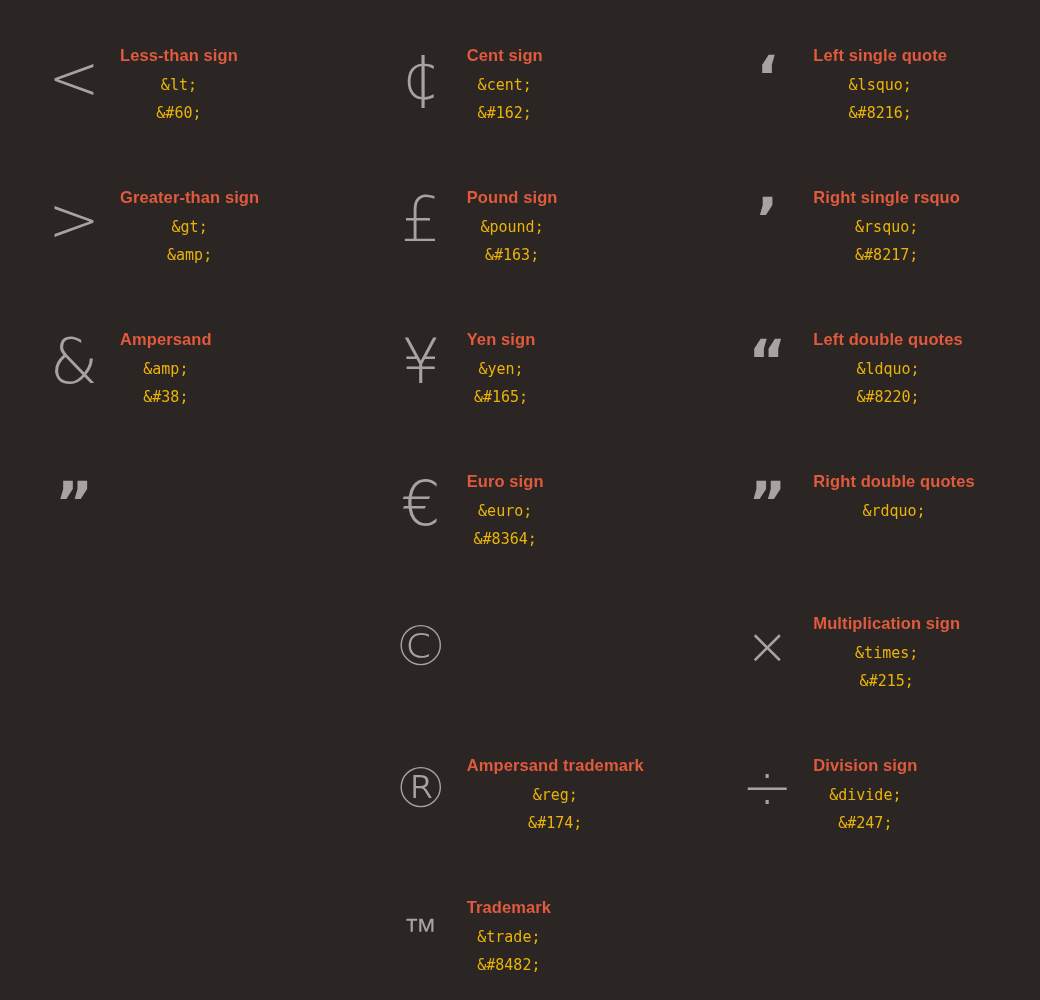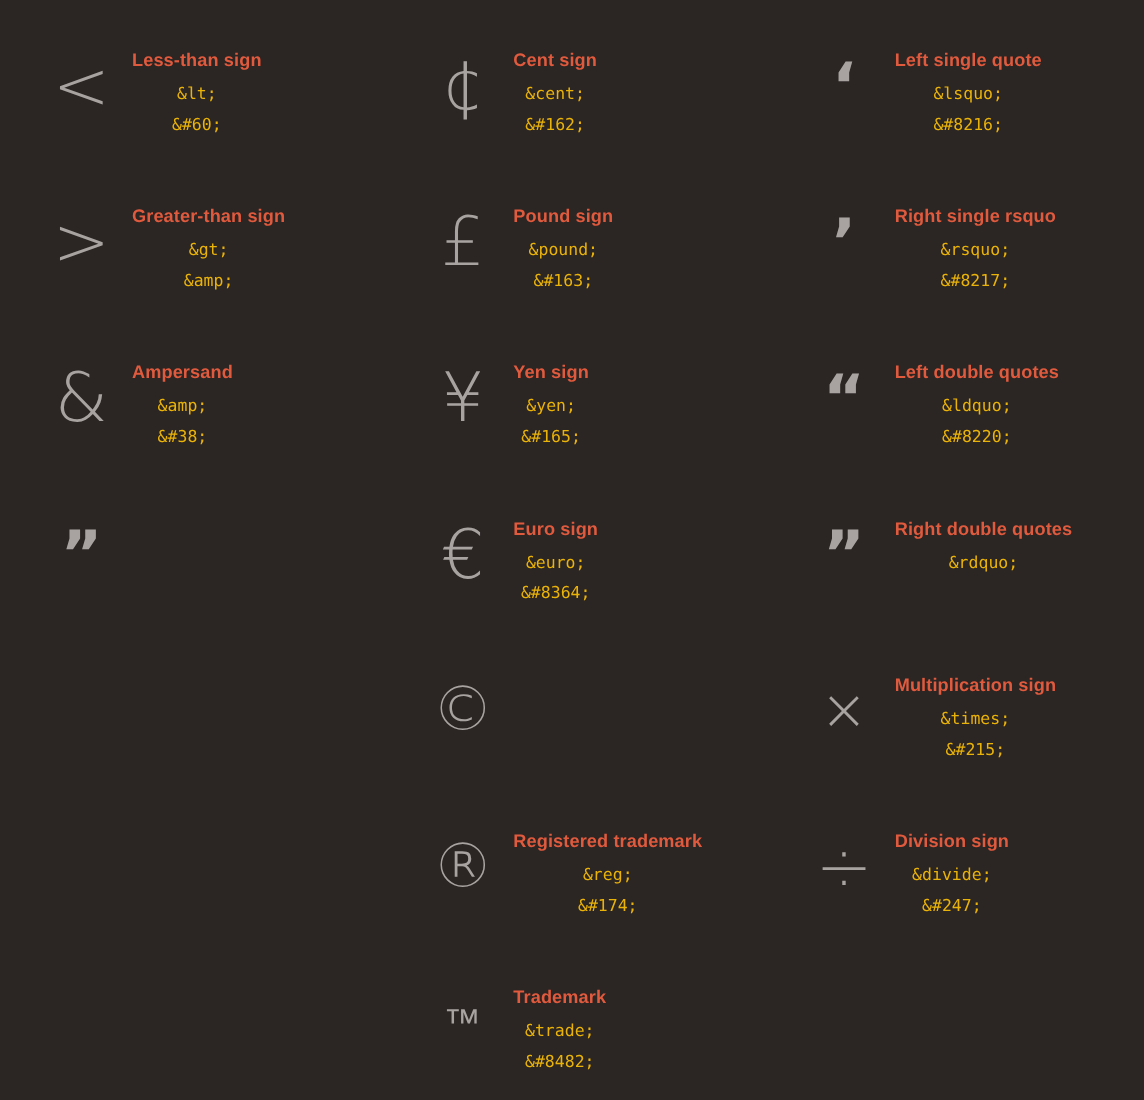--- a/index.html
+++ b/index.html
@@ -185,21 +185,21 @@
         <div class="entry">
           <div class="glyph-box">
             <span class="glyph circled">©</span>
           </div>
         </div>
         <div class="entry">
           <div class="glyph-box">
             <span class="glyph circled">®</span>
           </div>
           <div class="info">
-            <div class="title">Registered trademark</div>
+            <div class="title">Ampersand trademark</div>
             <div class="code">&amp;reg;</div>
             <div class="code">&amp;#174;</div>
           </div>
         </div>
         <div class="entry">
           <div class="glyph-box">
             <span class="glyph tm">™</span>
           </div>
           <div class="info">
             <div class="title">Trademark</div>

